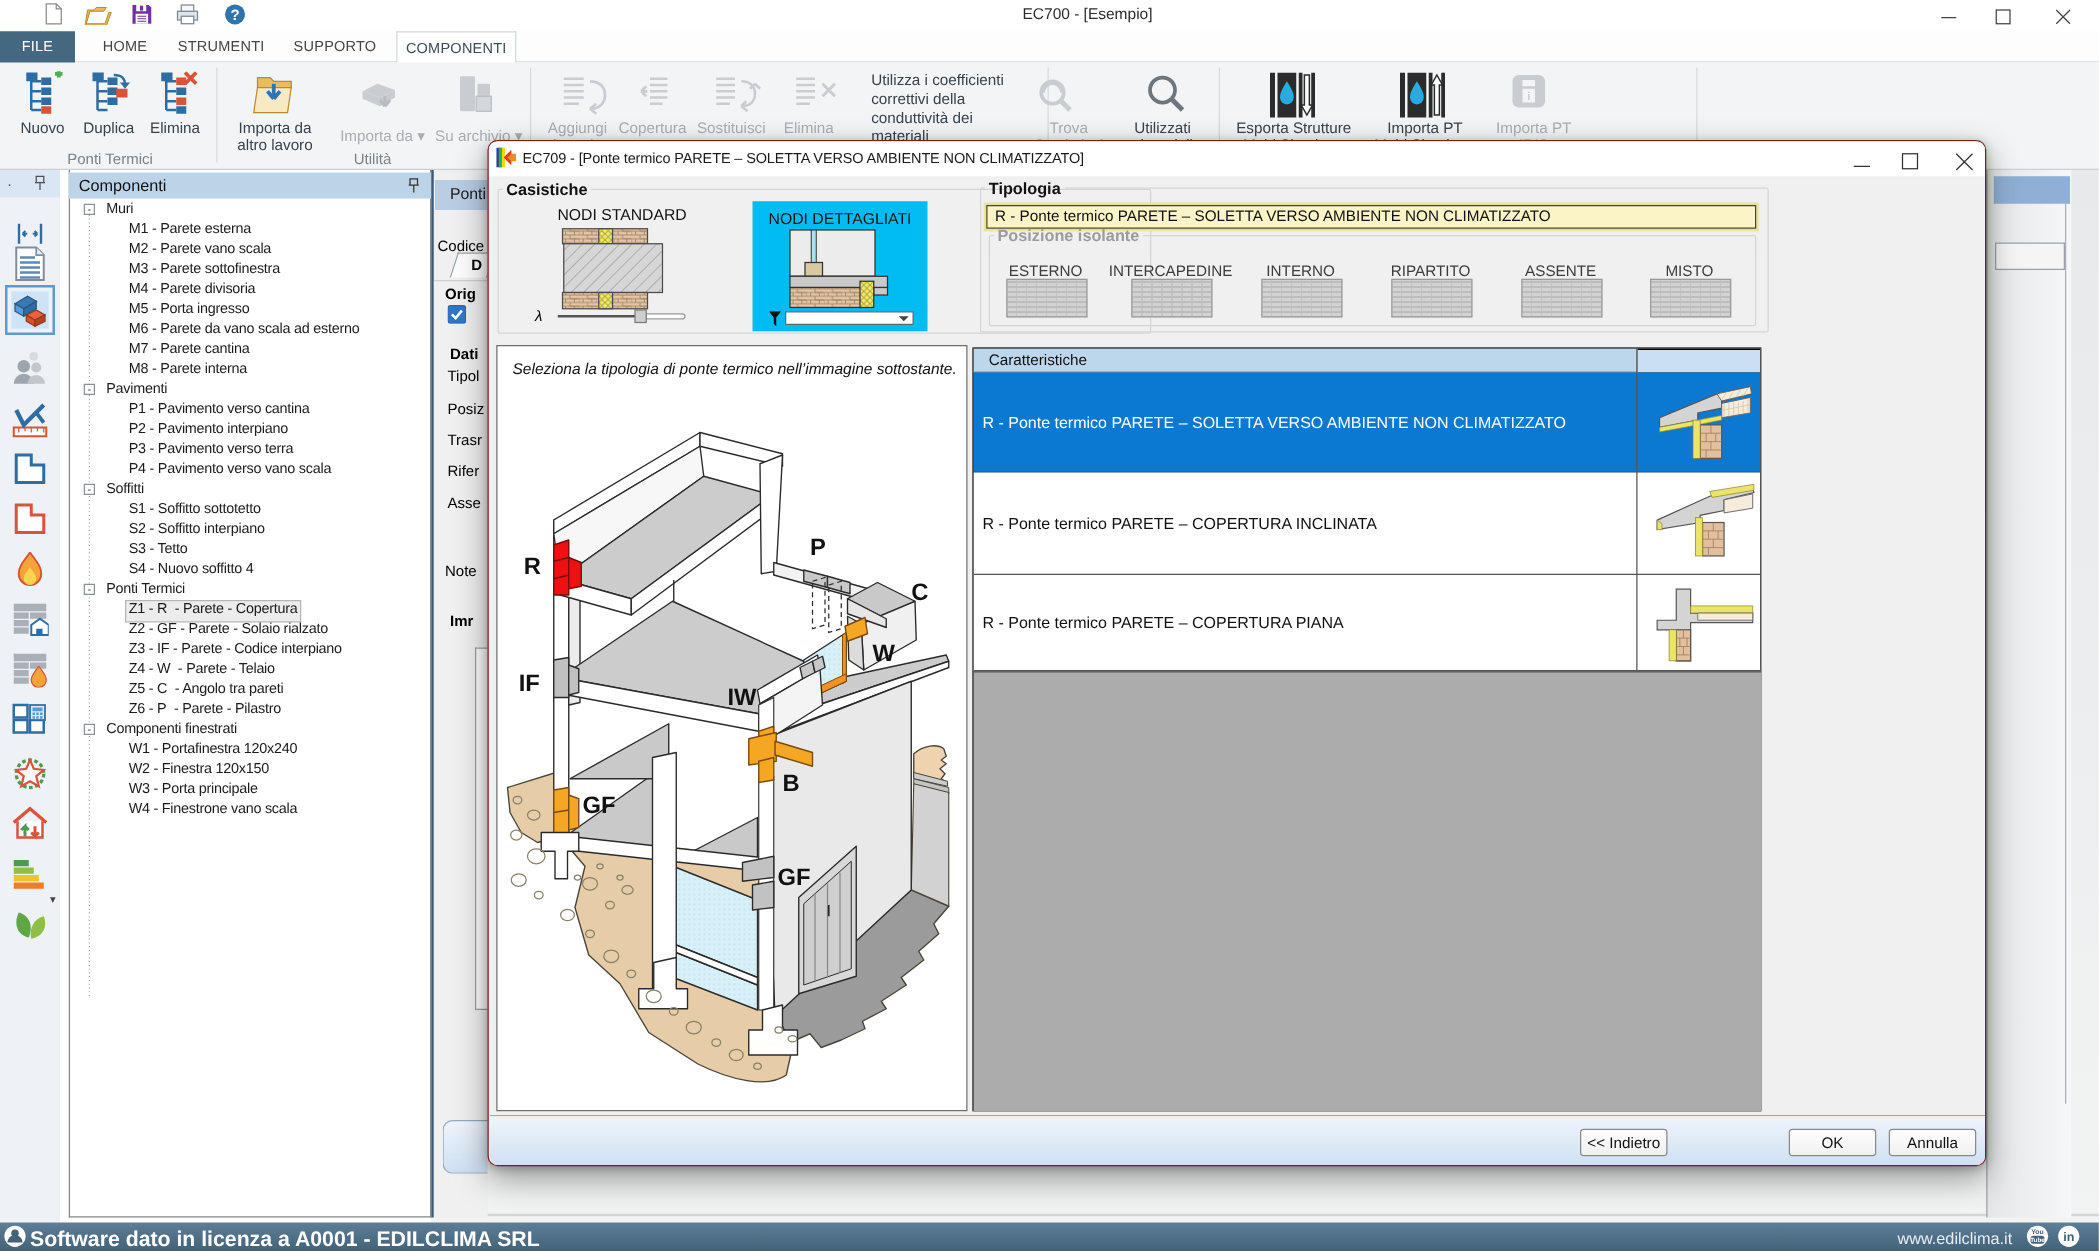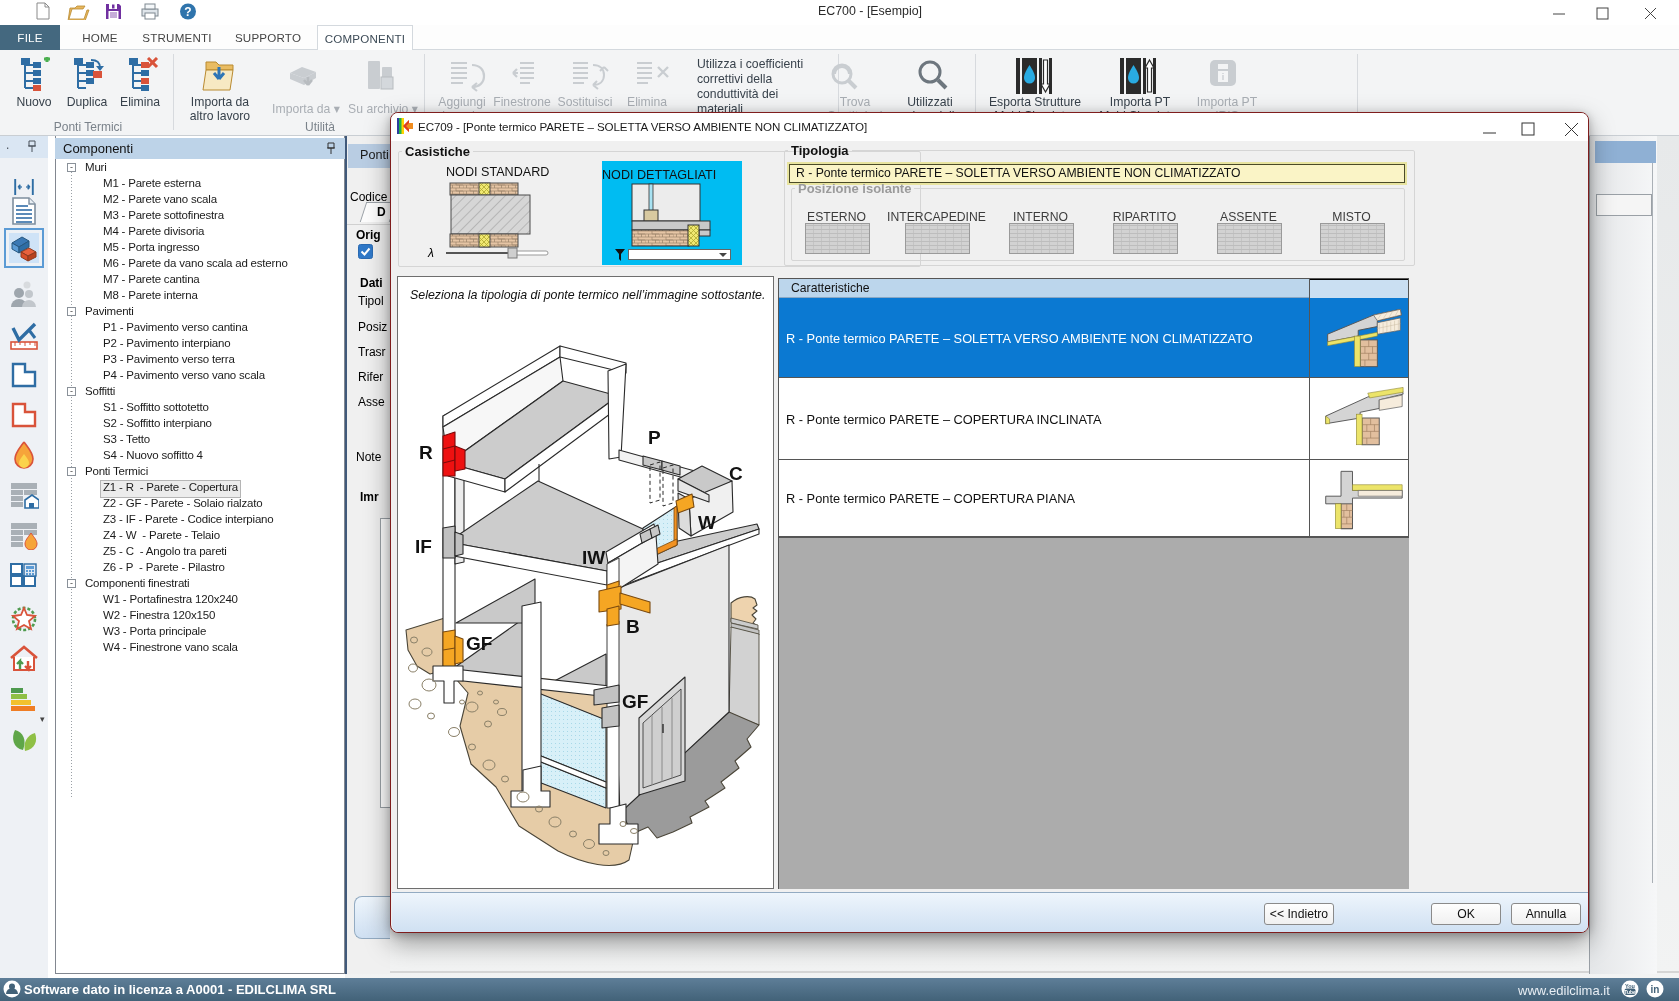--- a/index.html
+++ b/index.html
@@ -9,21 +9,21 @@
 #tabrow{position:absolute;left:0;top:25px;width:1679px;height:25px;background:#fdfdfd;border-bottom:1px solid #d4d9de;}
 .tab{position:absolute;top:0;height:29px;line-height:25px;font-size:11.6px;letter-spacing:0.2px;color:#444;text-align:center;}
 #tab-file{left:0;width:60px;background:#44687f;color:#fff;}
 #tab-comp{left:317px;width:96px;background:#fff;border:1px solid #d4d9de;border-bottom:none;height:26px;color:#3d4b57;}
 #ribbon{position:absolute;left:0;top:50px;width:1679px;height:86px;background:#f3f4f5;border-bottom:1px solid #c9ced3;}
 .rsep{position:absolute;top:4px;height:76px;width:1px;background:#d7dade;}
 .rlabel{position:absolute;top:70px;font-size:12px;color:#7a828a;text-align:center;}
 .rbtn{position:absolute;font-size:12.2px;color:#38424c;text-align:center;line-height:14px;}
 .rbtn.dis{color:#a9aeb4;}
 #statusbar{position:absolute;left:0;top:978px;width:1679px;height:23px;background:linear-gradient(#5e7e98,#426278);}
-#statusbar .lic{position:absolute;left:24px;top:4px;font-size:13px;font-weight:bold;color:#fff;}
+#statusbar .lic{position:absolute;left:24px;top:4px;font-size:17px;font-weight:bold;color:#fff;}
 #statusbar .url{position:absolute;left:1518px;top:5px;font-size:13px;color:#e8eef4;}
 #mdi{position:absolute;left:345px;top:136px;width:1334px;height:842px;background:linear-gradient(180deg,#e7e9ea,#f2f3f3);}
 #iconstrip{position:absolute;left:0;top:136px;width:48px;height:842px;background:#eef1f5;}
 .licon{position:absolute;left:9px;width:30px;height:30px;}
 .licon.sel{outline:2px solid #5b9bd5;outline-offset:3px;background:#cfe3f7;}
 #treepanel{position:absolute;left:55px;top:136px;width:290px;height:838px;background:#fff;border:1px solid #828790;border-top:none;}
 #treehead{position:absolute;left:-1px;top:2px;width:290px;height:21px;background:#bdd3e8;font-size:13px;color:#111;padding:3px 0 0 8px;}
 #treebody{position:absolute;left:0;top:23px;width:288px;height:812px;background:#fff;overflow:hidden;}
 .trow{position:absolute;height:16px;font-size:11.5px;letter-spacing:-0.2px;color:#1b1b1b;white-space:nowrap;}
 .texp{position:absolute;width:9px;height:9px;border:1px solid #8a9199;background:#fff;font-size:9px;line-height:7px;text-align:center;color:#444;}
@@ -84,29 +84,29 @@
  <div class="tab" style="left:229px;width:78px;">SUPPORTO</div>
  <div class="tab" id="tab-comp">COMPONENTI</div>
 </div>
 <div id="ribbon">
  <div class="rsep" style="left:173px"></div>
  <div class="rsep" style="left:424px"></div>
  <div class="rsep" style="left:838px"></div>
  <div class="rsep" style="left:975px"></div>
  <div class="rsep" style="left:1357px"></div>
  <div class="rlabel" style="left:28px;width:120px;">Ponti Termici</div>
- <div class="rlabel" style="left:235px;width:100px;text-align:right;">Utilità</div>
+ <div class="rlabel" style="left:248px;width:100px;">Utilità</div>
  <div class="rbtn" style="left:6px;top:45px;width:56px;">Nuovo</div>
  <div class="rbtn" style="left:59px;top:45px;width:56px;">Duplica</div>
  <div class="rbtn" style="left:112px;top:45px;width:56px;">Elimina</div>
  <div class="rbtn" style="left:183px;top:45px;width:74px;">Importa da<br>altro lavoro</div>
  <div class="rbtn dis" style="left:268px;top:52px;width:76px;">Importa da ▾</div>
  <div class="rbtn dis" style="left:346px;top:52px;width:74px;">Su archivio ▾</div>
  <div class="rbtn dis" style="left:428px;top:45px;width:68px;">Aggiungi<br>in coda</div>
- <div class="rbtn dis" style="left:492px;top:45px;width:60px;">Finestrone</div>
+ <div class="rbtn dis" style="left:492px;top:45px;width:60px;">Copertura</div>
  <div class="rbtn dis" style="left:552px;top:45px;width:66px;">Sostituisci</div>
  <div class="rbtn dis" style="left:618px;top:45px;width:58px;">Elimina</div>
  <div class="rbtn" style="left:697px;top:7px;width:110px;text-align:left;line-height:15px;">Utilizza i coefficienti correttivi della conduttività dei materiali</div>
  <div class="rbtn dis" style="left:820px;top:45px;width:70px;">Trova<br>Sostituisci</div>
  <div class="rbtn" style="left:895px;top:45px;width:70px;">Utilizzati<br>nel modello</div>
  <div class="rbtn" style="left:985px;top:45px;width:100px;">Esporta Strutture<br>Mold Simulator</div>
  <div class="rbtn" style="left:1092px;top:45px;width:96px;">Importa PT<br>Mold Simulator</div>
  <div class="rbtn dis" style="left:1192px;top:45px;width:70px;">Importa PT<br>IRIS</div>
  <svg class="abs" style="left:683px;top:84px" width="13" height="13">
       <rect x="0.5" y="0.5" width="12" height="12" fill="#fff" stroke="#8a8a8a"></rect>
@@ -432,21 +432,21 @@
    <rect x="1" y="52" width="68" height="13" fill="url(#brickp)" stroke="#4a4a4a"></rect>
         <rect x="30" y="52" width="11" height="13" fill="url(#yhatch)" stroke="#4a4a4a"></rect>
   </svg>
   <div style="position:absolute;left:37px;top:105px;font-size:12px;font-style:italic;">λ</div>
   <svg style="position:absolute;left:55px;top:106px" width="104" height="12" viewBox="0 0 104 12">
         <line x1="0" y1="6" x2="66" y2="6" stroke="#555" stroke-width="2"></line>
         <rect x="66" y="4" width="36" height="4" rx="2" fill="#fff" stroke="#999"></rect>
         <rect x="62" y="1" width="9" height="10" fill="#cfcfcf" stroke="#7a7a7a"></rect>
       </svg>
   <div id="cyanbox">
-   <div style="position:absolute;left:0;top:7px;width:140px;text-align:left;font-size:12.6px;color:#111;">NODI DETTAGLIATI</div>
+   <div style="position:absolute;left:0;top:7px;width:140px;text-align:center;font-size:12.6px;color:#111;">NODI DETTAGLIATI</div>
    <svg style="position:absolute;left:29px;top:22px" width="82" height="64" viewBox="0 0 82 64">
     <rect x="1" y="1" width="68" height="37" fill="#ececec" stroke="#333"></rect>
     <rect x="18" y="1" width="4" height="31" fill="#a8e2f2" stroke="#333" stroke-width="0.8"></rect>
     <rect x="13" y="27" width="14" height="11" fill="#d8c9a0" stroke="#333"></rect>
     <rect x="1" y="38" width="78" height="9" fill="#c9c9c9" stroke="#333"></rect>
     <rect x="68" y="47" width="11" height="6" fill="#c9c9c9" stroke="#333"></rect>
     <rect x="1" y="47" width="57" height="16" fill="url(#brickp)" stroke="#333"></rect>
     <rect x="57" y="42" width="11" height="21" fill="url(#yhatch)" stroke="#333"></rect>
    </svg>
    <svg style="position:absolute;left:11px;top:88px" width="120" height="12" viewBox="0 0 120 12">

